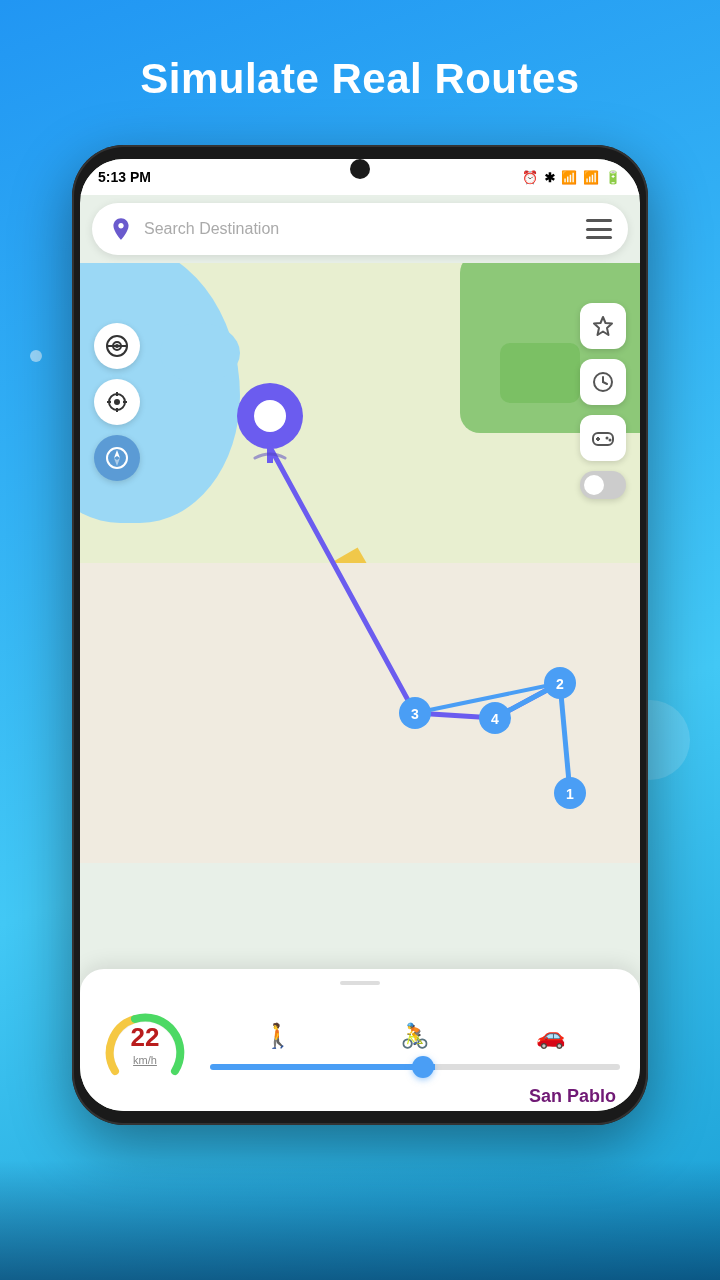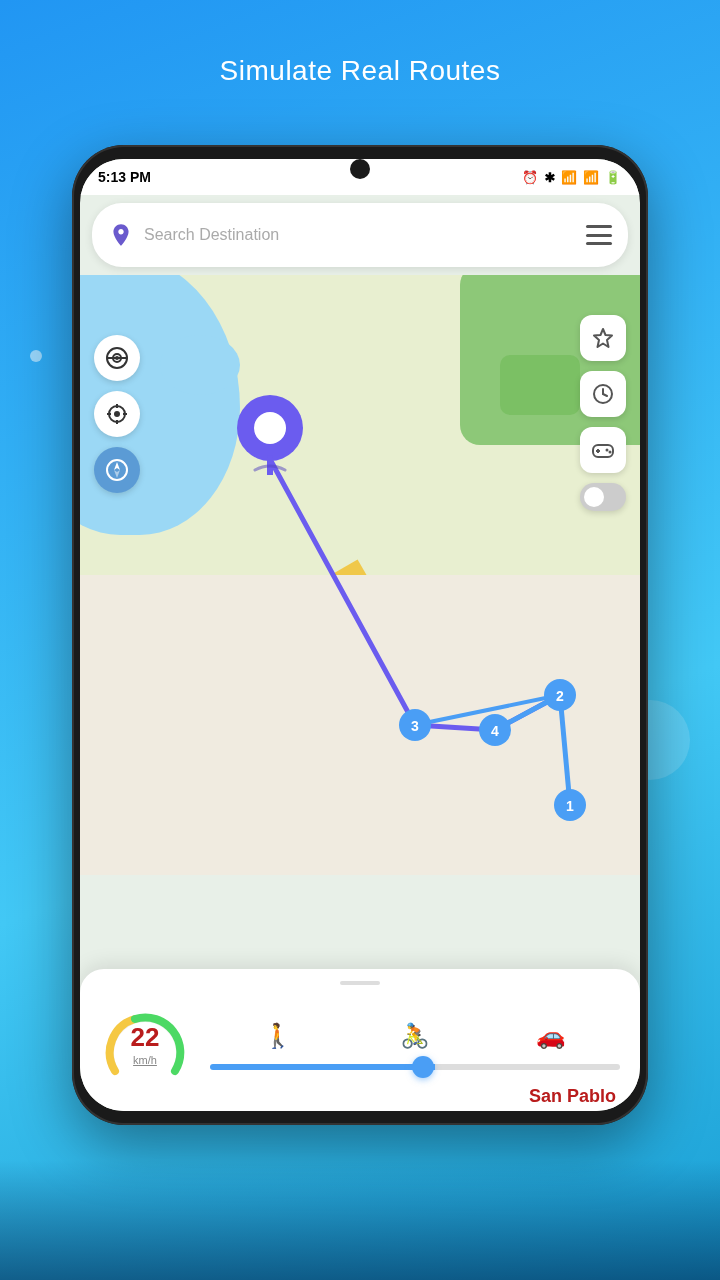--- a/index.html
+++ b/index.html
@@ -9,22 +9,22 @@
       overflow: hidden;
       font-family: 'Segoe UI', Arial, sans-serif;
       background: linear-gradient(160deg, #2196F3 0%, #42C8F5 60%, #1a9fd4 100%);
       position: relative;
     }
 
     
     .page-title {
       text-align: center;
       color: white;
-      font-size: 28px;
-      font-weight: 400;
+      font-size: 42px;
+      font-weight: 700;
       padding-top: 55px;
       padding-bottom: 30px;
       letter-spacing: 0.5px;
     }
 
     
     .phone-frame {
       position: absolute;
       top: 145px;
       left: 72px;
@@ -72,21 +72,21 @@
       background: #1a1a1a;
       border-radius: 50%;
       z-index: 100;
     }
 
     
     .search-bar {
       background: white;
       margin: 8px 12px;
       border-radius: 30px;
-      height: 64px;
+      height: 52px;
       display: flex;
       align-items: center;
       padding: 7px 16px;
       gap: 10px;
       box-shadow: 0 2px 8px rgba(0,0,0,0.1);
     }
     .search-icon-pin {
       width: 26px;
       height: 26px;
       flex-shrink: 0;
@@ -515,18 +515,18 @@
           <div class="speed-slider-container">
             <div class="speed-slider">
               <div class="slider-thumb"></div>
             </div>
           </div>
         </div>
 
       </div>
     </div>
 
-    <div style="position:absolute; bottom:4px; right:24px; font-size:18px; font-weight:600; color:#b91c1c; z-index:5;">San Pablo</div>
+    <div style="position:absolute; bottom:4px; right:24px; font-size:18px; font-weight:600; color:#701a75; z-index:5;">San Pablo</div>
 
   </div>
 </div>
 
 <div class="bottom-decoration"></div>
 
 </body></html>

